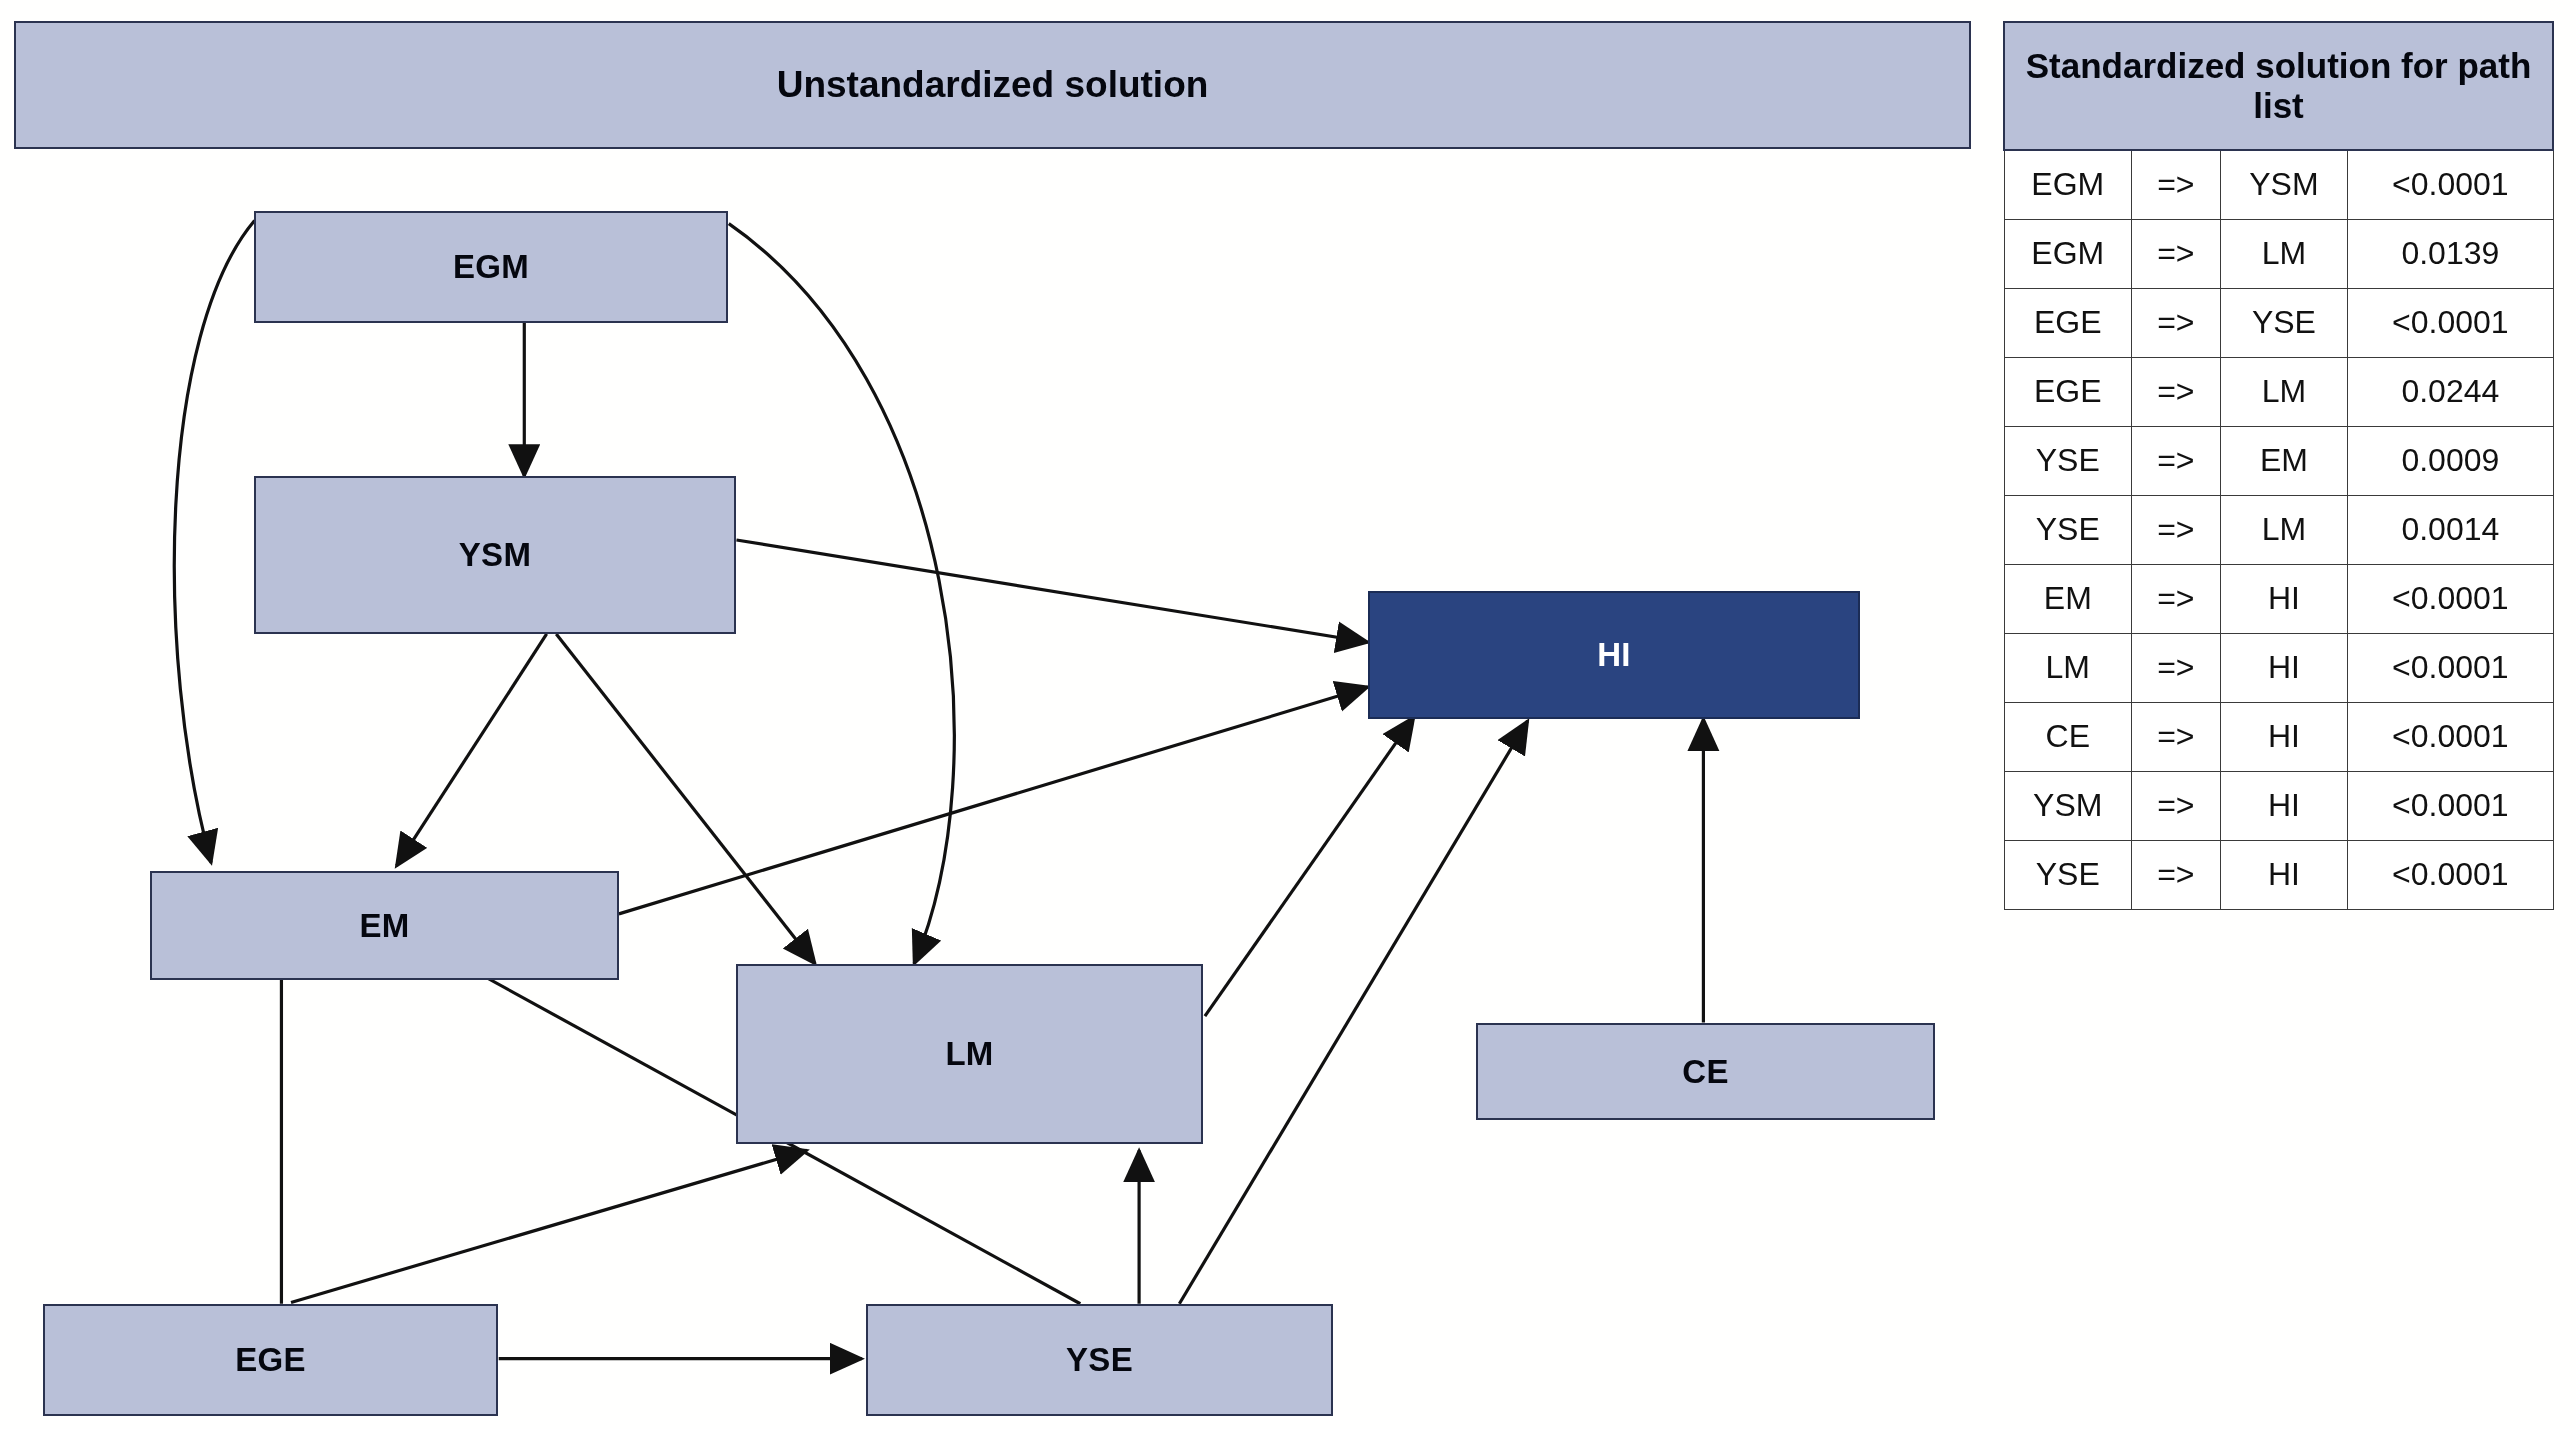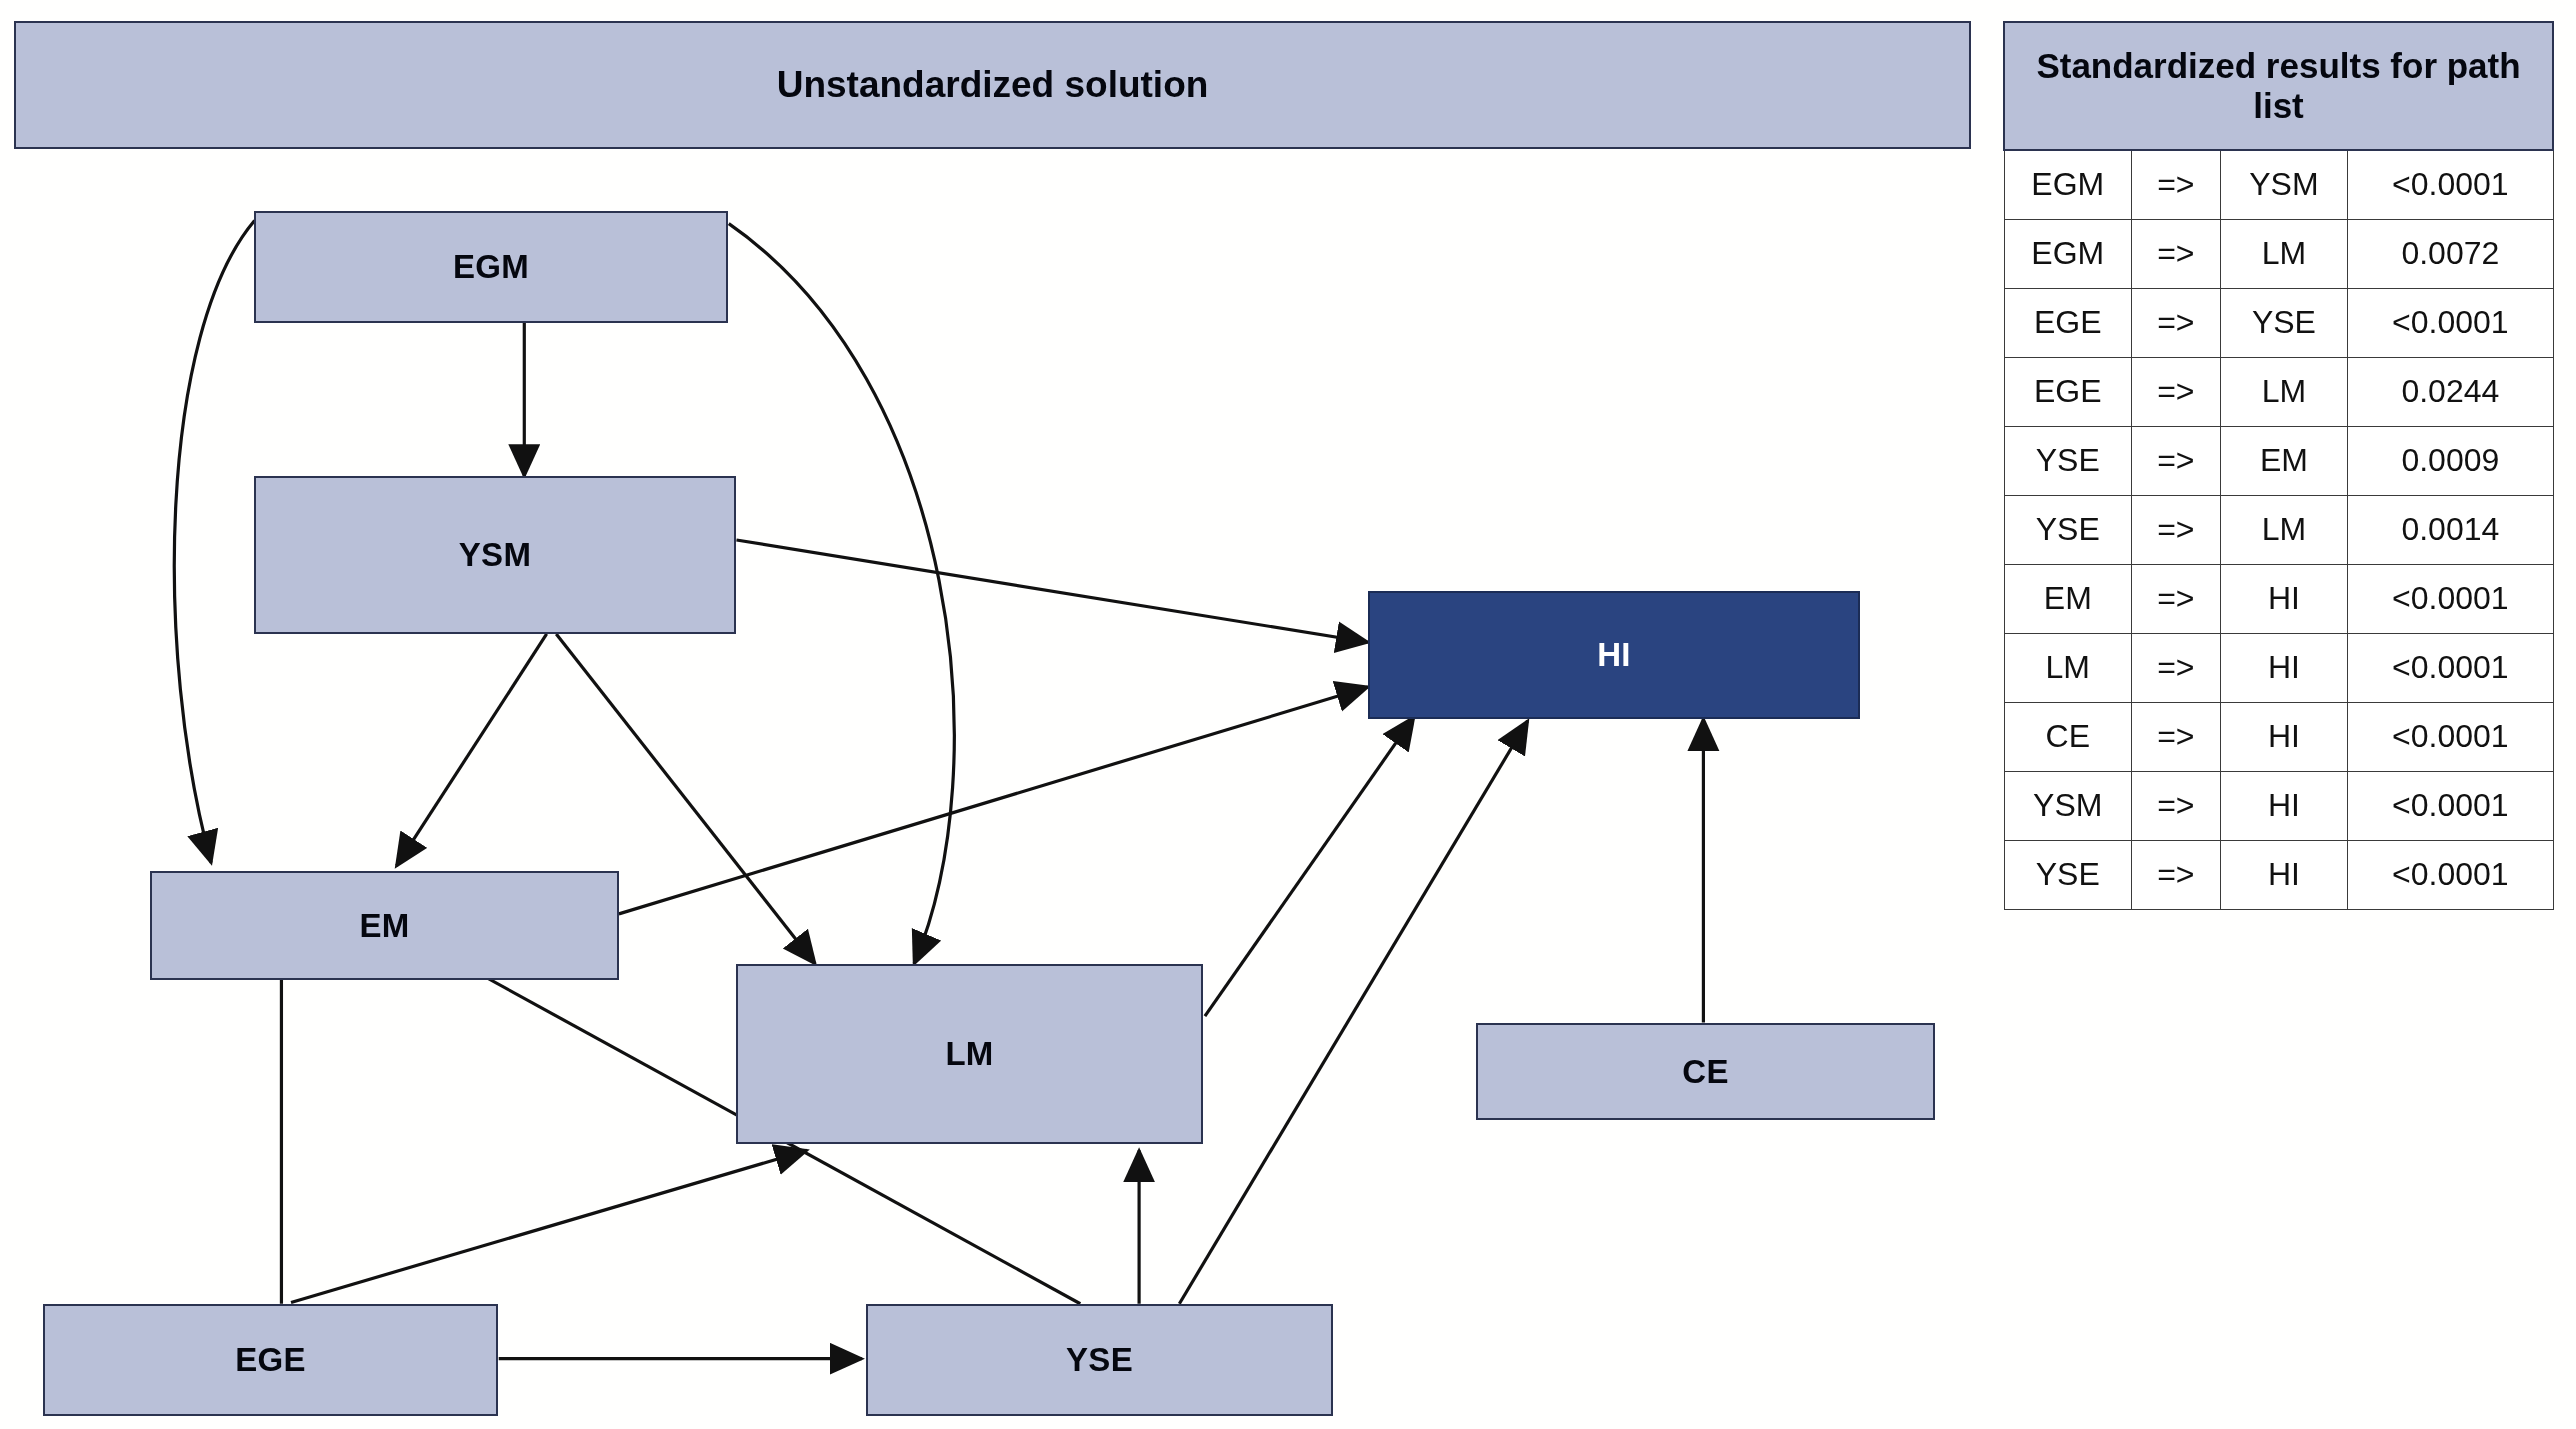--- a/index.html
+++ b/index.html
@@ -139,35 +139,35 @@
     <span>EGE</span>
   </div>
 
   <div class="node" style="left:866px;top:1304px;width:467px;height:112px;font-size:33px;">
     <span>YSE</span>
   </div>
 
   <table id="path-table">
     <thead>
       <tr class="title-row">
-        <th colspan="4">Standardized results for path list</th>
+        <th colspan="4">Standardized solution for path list</th>
       </tr>
     </thead>
     <tbody>
       <tr>
         <td class="c-from">EGM</td>
         <td class="c-arrow">=&gt;</td>
         <td class="c-to">YSM</td>
         <td class="c-p">&lt;0.0001</td>
       </tr>
       <tr>
         <td class="c-from">EGM</td>
         <td class="c-arrow">=&gt;</td>
         <td class="c-to">LM</td>
-        <td class="c-p">0.0072</td>
+        <td class="c-p">0.0139</td>
       </tr>
       <tr>
         <td class="c-from">EGE</td>
         <td class="c-arrow">=&gt;</td>
         <td class="c-to">YSE</td>
         <td class="c-p">&lt;0.0001</td>
       </tr>
       <tr>
         <td class="c-from">EGE</td>
         <td class="c-arrow">=&gt;</td>

